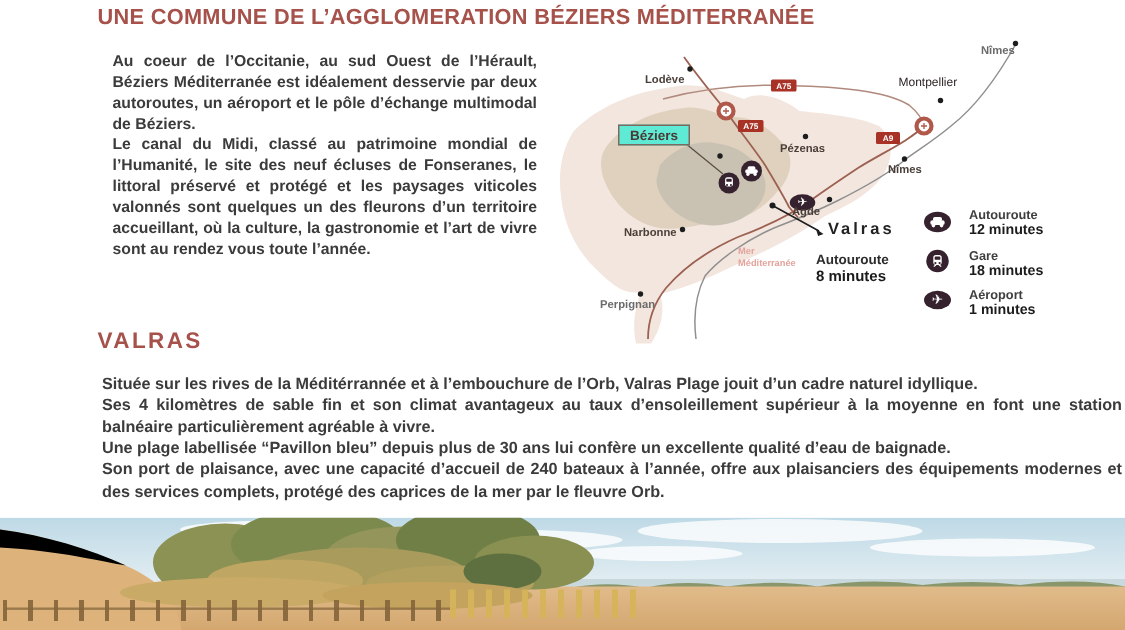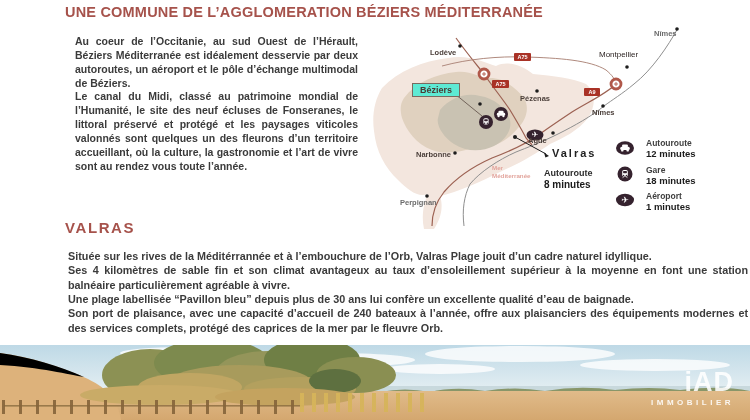--- a/index.html
+++ b/index.html
@@ -286,19 +286,15 @@
         <ellipse cx="190" cy="42" rx="52" ry="14" fill="#c0a663"></ellipse>
         <ellipse cx="300" cy="44" rx="56" ry="12" fill="#b3a05e"></ellipse>
         <ellipse cx="335" cy="36" rx="26" ry="12" fill="#5e7040"></ellipse>
         <ellipse cx="160" cy="50" rx="80" ry="10" fill="#c9ab67"></ellipse>
         <ellipse cx="285" cy="52" rx="70" ry="9" fill="#c4a35f"></ellipse>
       </g>
       <rect x="4" y="60" width="300" height="1.6" fill="#8a6b40" opacity="0.8"></rect>
     </svg>
     <div class="fence-left"></div>
     <div class="fence-center"></div>
-    <div class="iad-logo">
-      <div class="logo-main">iAD</div>
-      <div class="logo-sub">IMMOBILIER</div>
-    </div>
   </div>
 
 </div>
 
 </body></html>

